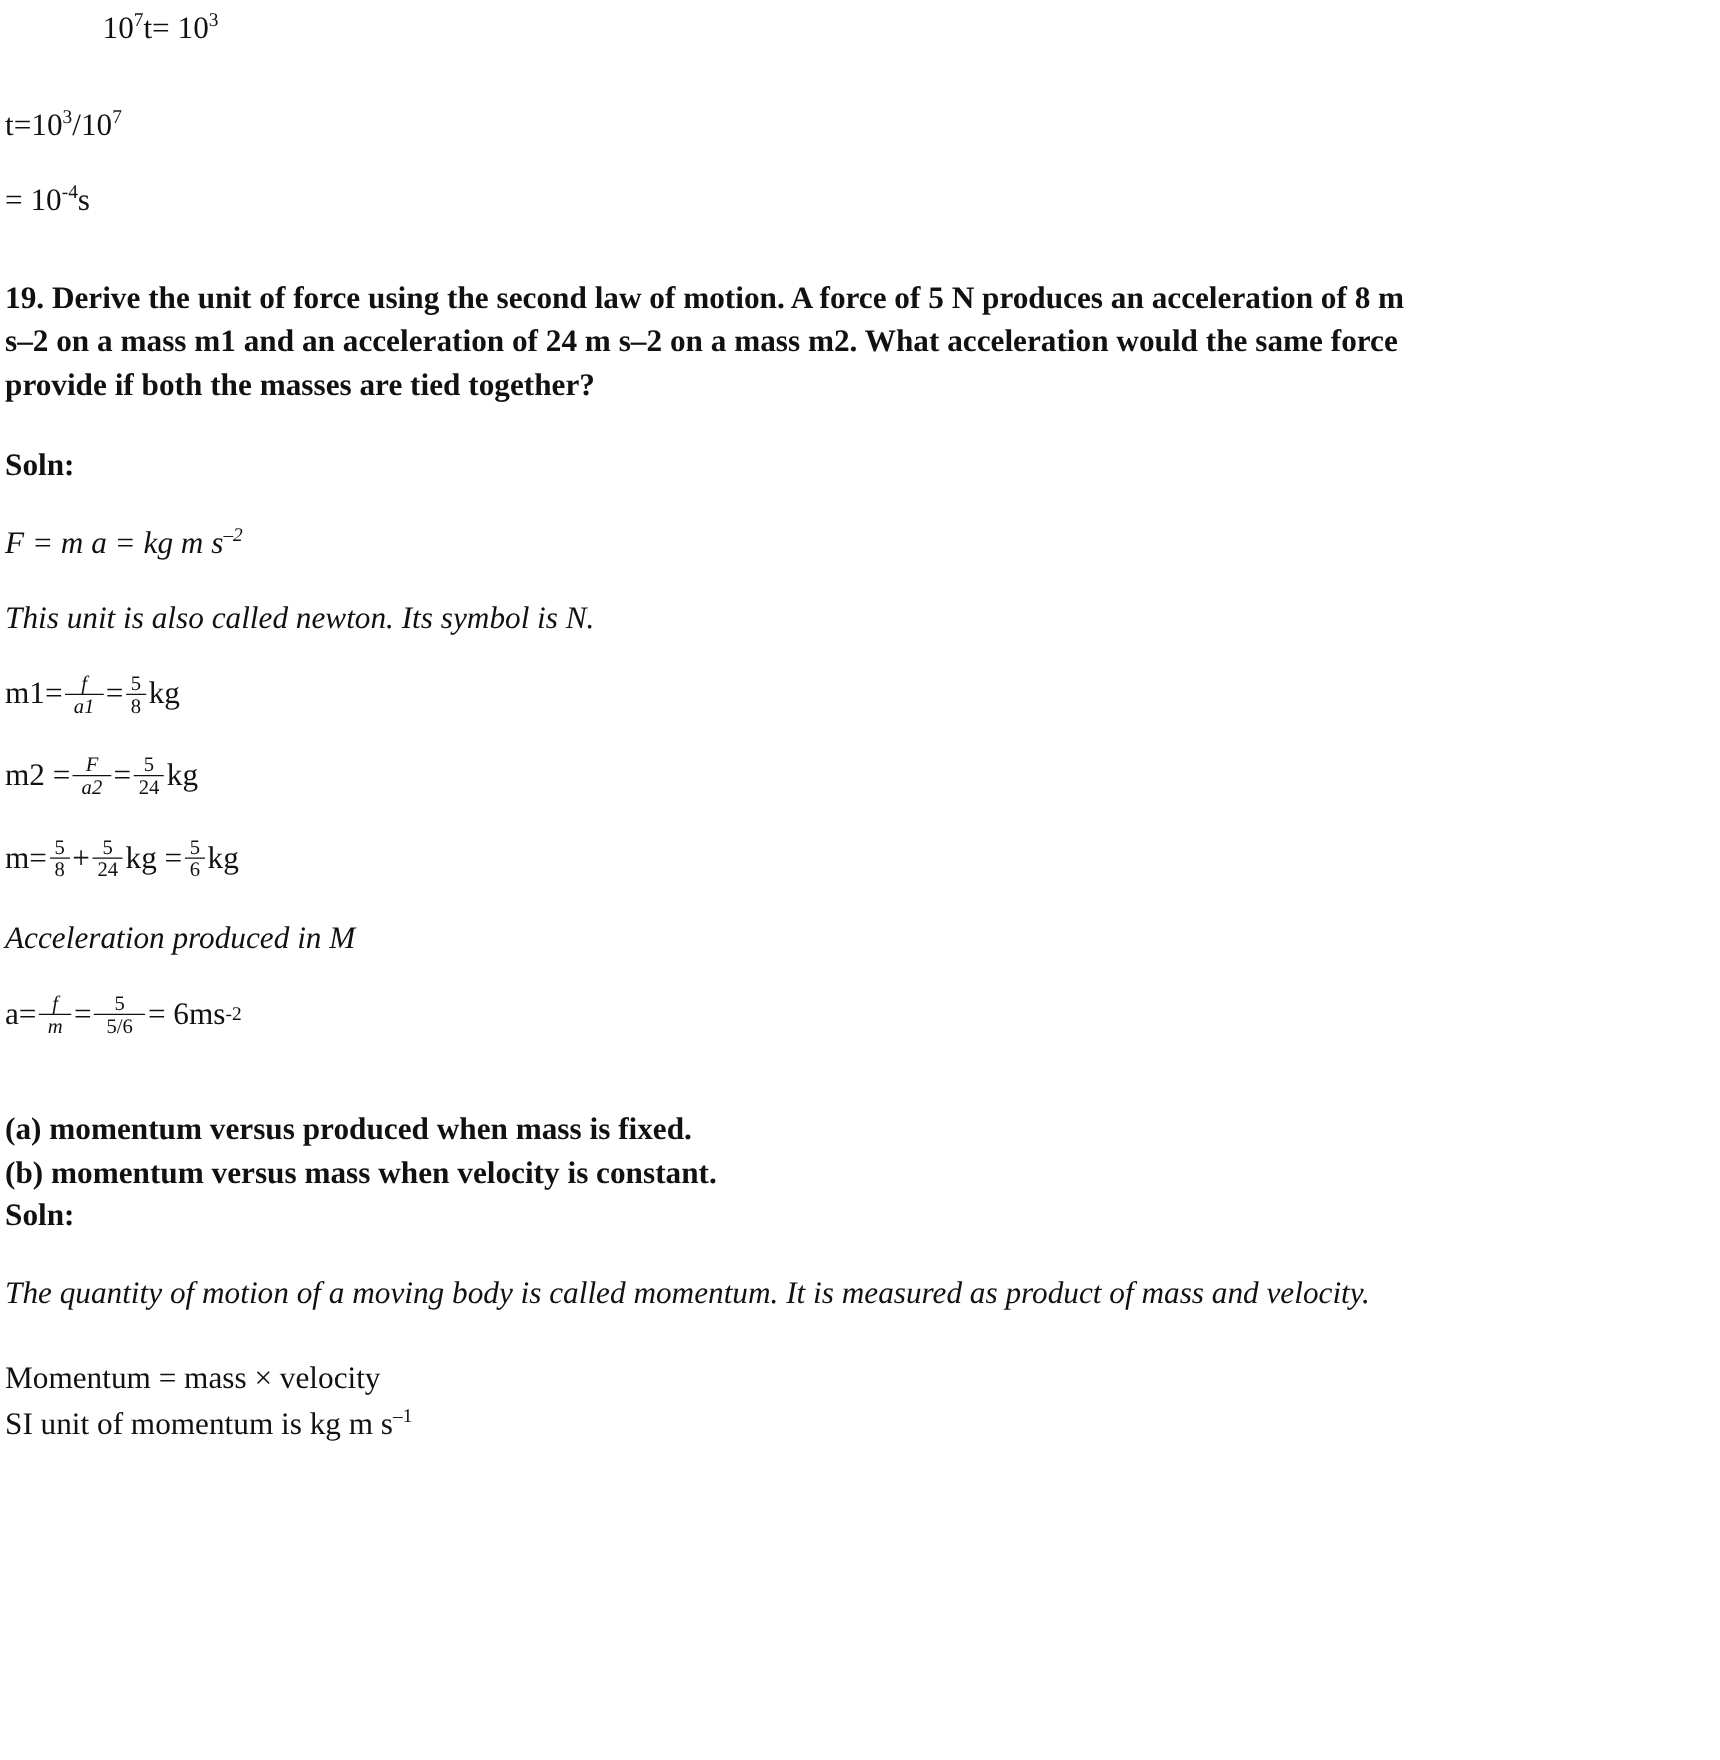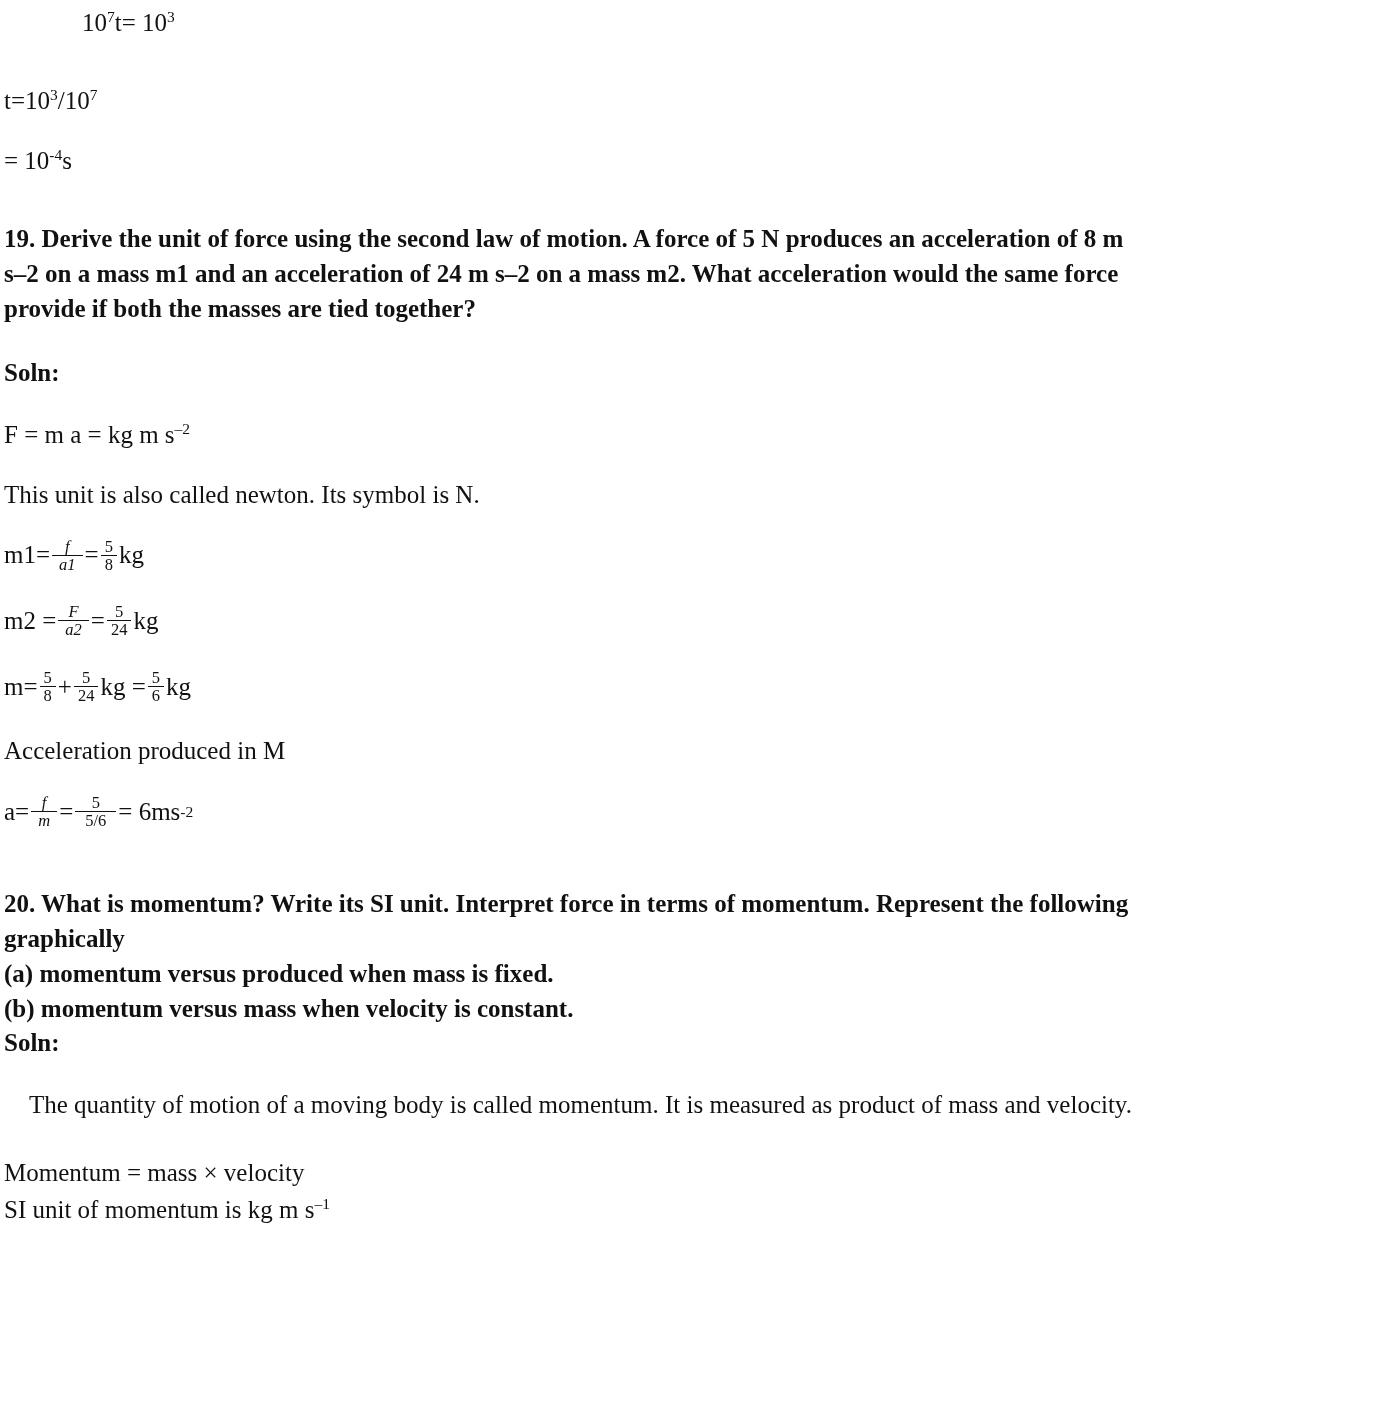--- a/index.html
+++ b/index.html
@@ -77,20 +77,21 @@
     font-style: normal;
   }
   .frac.wide .num, .frac.wide .den {
     padding: 0 10px;
   }
   .frac.med .num, .frac.med .den {
     padding: 0 7px;
   }
   .plain-line {
     margin: 0 0 26px 0;
+    font-style: italic;
   }
   .multi {
     margin: 0 0 26px 0;
     line-height: 1.45;
   }
   .multi div {
     margin: 0;
   }
 </style>
 </head>
@@ -179,30 +180,26 @@
       <span class="den">m</span>
     </span>
     <span>=</span>
     <span class="frac up wide">
       <span class="num">5</span>
       <span class="den">5/6</span>
     </span>
     <span>= 6ms</span><sup>-2</sup>
   </div>
 
-  <div class="q-sub">
-    <span>20.</span>
-    <span>What is momentum? Write its SI unit. Interpret force in terms of momentum. Represent the following graphically</span>
-  </div>
   <div class="q-sub">(a) momentum versus produced when mass is fixed.</div>
   <div class="q-sub" style="">(b) momentum versus mass when velocity is constant.</div>
 
   <div class="soln">Soln:</div>
 
-  <div class="plain-line" style="margin-bottom:34px;text-align:right;">The quantity of motion of a moving body is called momentum. It is measured as product of mass and velocity.</div>
+  <div class="plain-line" style="margin-bottom:34px;">The quantity of motion of a moving body is called momentum. It is measured as product of mass and velocity.</div>
 
   <div class="multi">
     <div>
       <span>Momentum = mass × velocity</span><sup></sup>
     </div>
     <div>
       <span>SI unit of momentum is kg m s</span><sup>–1</sup>
     </div>
   </div>
 

